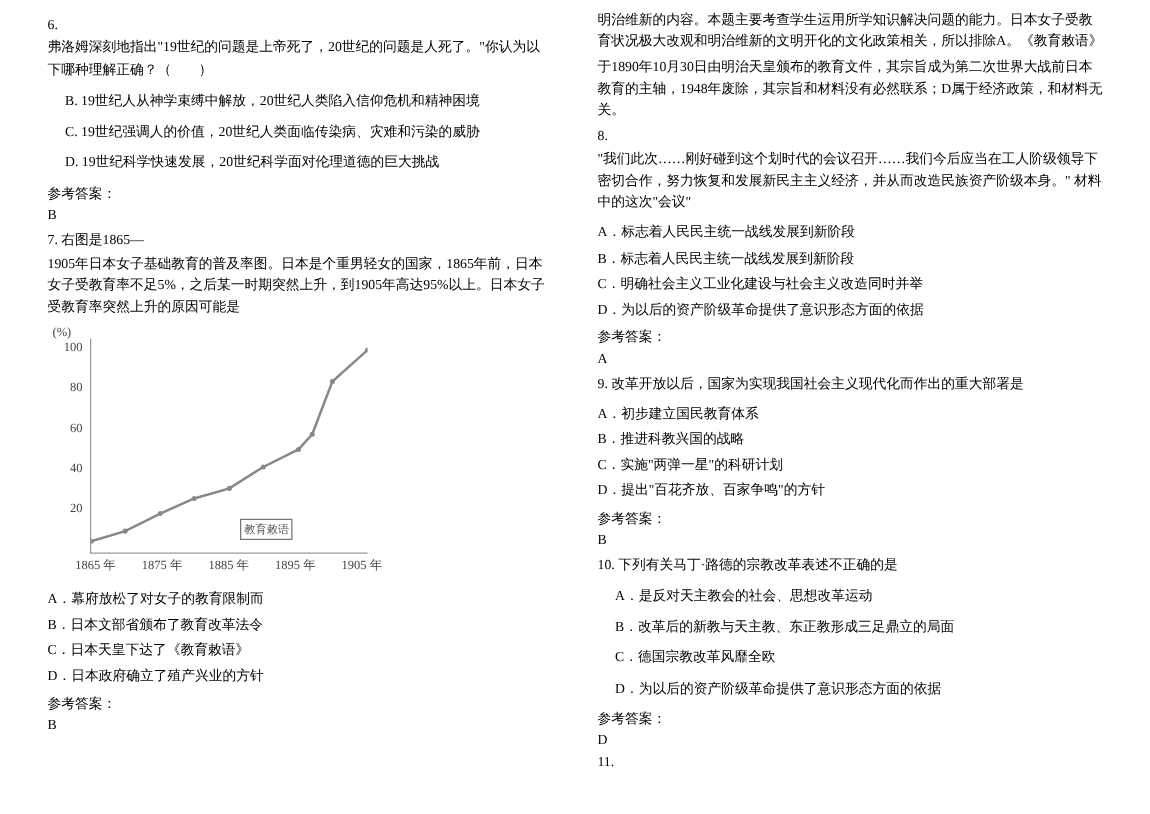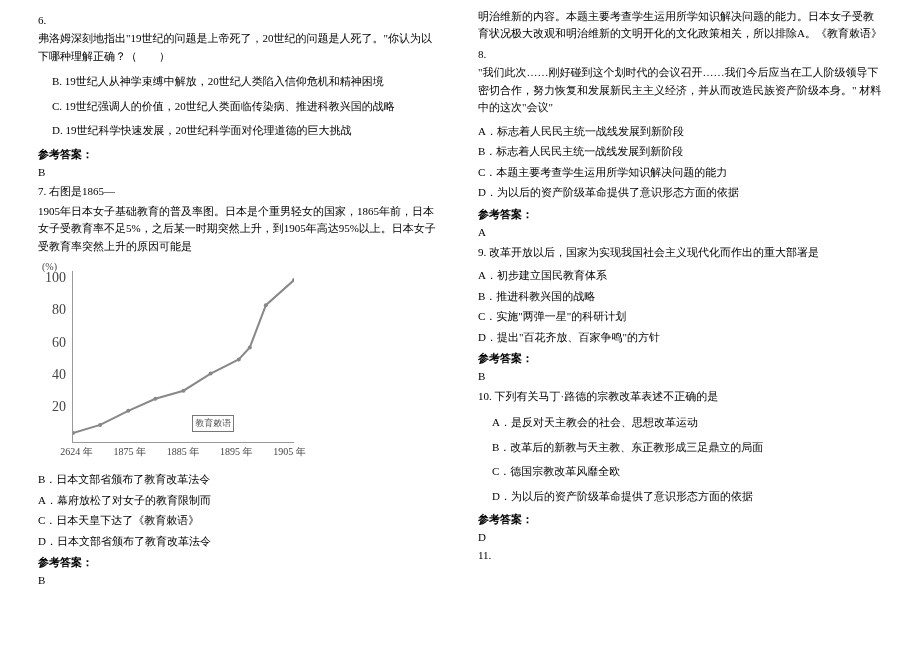--- a/index.html
+++ b/index.html
@@ -15,37 +15,37 @@
     }
     .col {
       flex: 1;
       padding: 0 18px;
     }
     .col-left { border-right: none; }
     .q-num { margin-top: 6px; margin-bottom: 4px; }
     .q-text { margin-bottom: 6px; line-height: 1.6; }
     .option { margin: 8px 0 8px 14px; line-height: 1.5; }
     .option-tight { margin: 4px 0 4px 0; line-height: 1.5; }
-    .ans-label { font-weight: bold; margin-top: 6px; margin-bottom: 4px; }
+    .ans-label { font-weight: normal; margin-top: 6px; margin-bottom: 4px; }
     .ans-val { margin-bottom: 6px; }
     .chart-wrap {
       width: 260px;
       height: 200px;
       position: relative;
       margin: 8px 0 8px 0;
     }
     .y-axis {
       position: absolute;
       left: 0; top: 0; bottom: 20px;
       width: 32px;
     }
     .y-tick {
       position: absolute;
       right: 4px;
-      font-size: 14px;
+      font-size: 10px;
       transform: translateY(-50%);
       color: #444;
     }
     .y-unit {
       position: absolute;
       left: 4px; top: -2px;
       font-size: 10px;
       color: #444;
     }
     .plot {
@@ -83,21 +83,21 @@
     .explain { line-height: 1.55; margin-bottom: 4px; }
   </style>
 </head>
 <body>
 
 <div class="col col-left">
 
   <div class="q-num">6.</div>
   <div class="q-text">弗洛姆深刻地指出"19世纪的问题是上帝死了，20世纪的问题是人死了。"你认为以下哪种理解正确？（　　）</div>
   <div class="option">B. 19世纪人从神学束缚中解放，20世纪人类陷入信仰危机和精神困境</div>
-  <div class="option">C. 19世纪强调人的价值，20世纪人类面临传染病、推进科教兴国的战略</div>
+  <div class="option">C. 19世纪强调人的价值，20世纪人类面临传染病、灾难和污染的威胁</div>
   <div class="option">D. 19世纪科学快速发展，20世纪科学面对伦理道德的巨大挑战</div>
   <div class="ans-label">参考答案：</div>
   <div class="ans-val">B</div>
 
   <div class="q-num">7. 右图是1865—</div>
   <div class="q-text">1905年日本女子基础教育的普及率图。日本是个重男轻女的国家，1865年前，日本女子受教育率不足5%，之后某一时期突然上升，到1905年高达95%以上。日本女子受教育率突然上升的原因可能是</div>
 
   <div class="chart-wrap">
     <div class="y-unit">(%)</div>
     <div class="y-axis">
@@ -120,44 +120,45 @@
             <circle cx="137" cy="102" r="2"></circle>
           <circle cx="165" cy="88" r="2"></circle>
             <circle cx="176" cy="76" r="2"></circle>
             <circle cx="192" cy="34" r="2"></circle>
           <circle cx="220" cy="9" r="2"></circle>
         </g>
       </svg>
       <div class="kyoiku-box" style="left:54%; bottom:6%;">教育敕语</div>
     </div>
     <div class="x-axis">
-      <span class="x-tick" style="left:2%">2624 年</span>
+      <span class="x-tick" style="left:2%">1865 年</span>
       <span class="x-tick" style="left:26%">1875 年</span>
       <span class="x-tick" style="left:50%">1885 年</span>
       <span class="x-tick" style="left:74%">1895 年</span>
       <span class="x-tick" style="left:98%">1905 年</span>
     </div>
   </div>
 
+  <div class="option-tight">A．幕府放松了对女子的教育限制而</div>
   <div class="option-tight">B．日本文部省颁布了教育改革法令</div>
-  <div class="option-tight">A．幕府放松了对女子的教育限制而</div>
   <div class="option-tight">C．日本天皇下达了《教育敕语》</div>
-  <div class="option-tight">D．日本文部省颁布了教育改革法令</div>
+  <div class="option-tight">D．日本政府确立了殖产兴业的方针</div>
   <div class="ans-label">参考答案：</div>
   <div class="ans-val">B</div>
 </div>
 
 <div class="col">
   <div class="explain">明治维新的内容。本题主要考查学生运用所学知识解决问题的能力。日本女子受教育状况极大改观和明治维新的文明开化的文化政策相关，所以排除A。《教育敕语》</div>
+  <div class="explain">于1890年10月30日由明治天皇颁布的教育文件，其宗旨成为第二次世界大战前日本教育的主轴，1948年废除，其宗旨和材料没有必然联系；D属于经济政策，和材料无关。</div>
 
   <div class="q-num">8.</div>
   <div class="q-text">"我们此次……刚好碰到这个划时代的会议召开……我们今后应当在工人阶级领导下密切合作，努力恢复和发展新民主主义经济，并从而改造民族资产阶级本身。" 材料中的这次"会议"</div>
   <div class="option-tight">A．标志着人民民主统一战线发展到新阶段</div>
   <div class="option-tight">B．标志着人民民主统一战线发展到新阶段</div>
-  <div class="option-tight">C．本题主要考查学生运用所学知识解决问题的能力</div>
+  <div class="option-tight">C．明确社会主义工业化建设与社会主义改造同时并举</div>
   <div class="option-tight">D．为以后的资产阶级革命提供了意识形态方面的依据</div>
   <div class="ans-label">参考答案：</div>
   <div class="ans-val">A</div>
 
   <div class="q-text">9. 改革开放以后，国家为实现我国社会主义现代化而作出的重大部署是</div>
   <div class="option-tight">A．初步建立国民教育体系</div>
   <div class="option-tight">B．推进科教兴国的战略</div>
   <div class="option-tight">C．实施"两弹一星"的科研计划</div>
   <div class="option-tight">D．提出"百花齐放、百家争鸣"的方针</div>
   <div class="ans-label">参考答案：</div>

